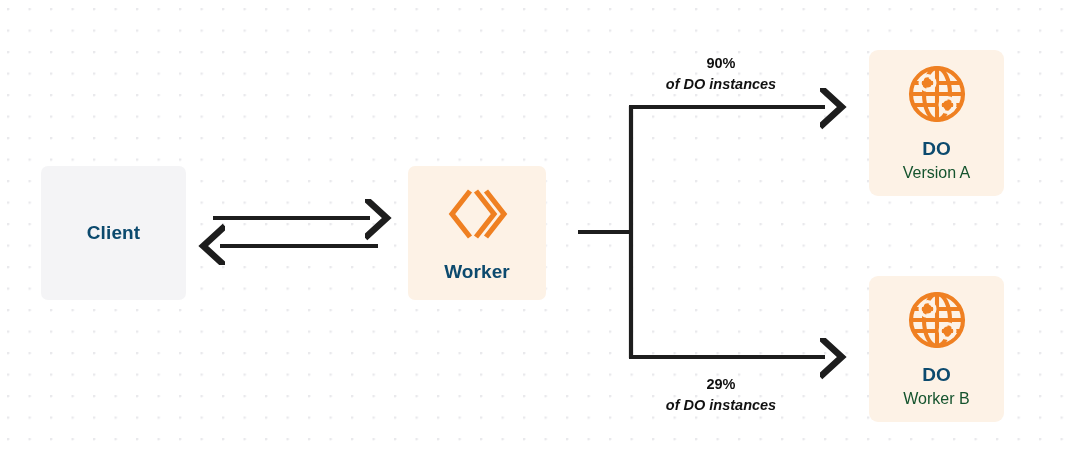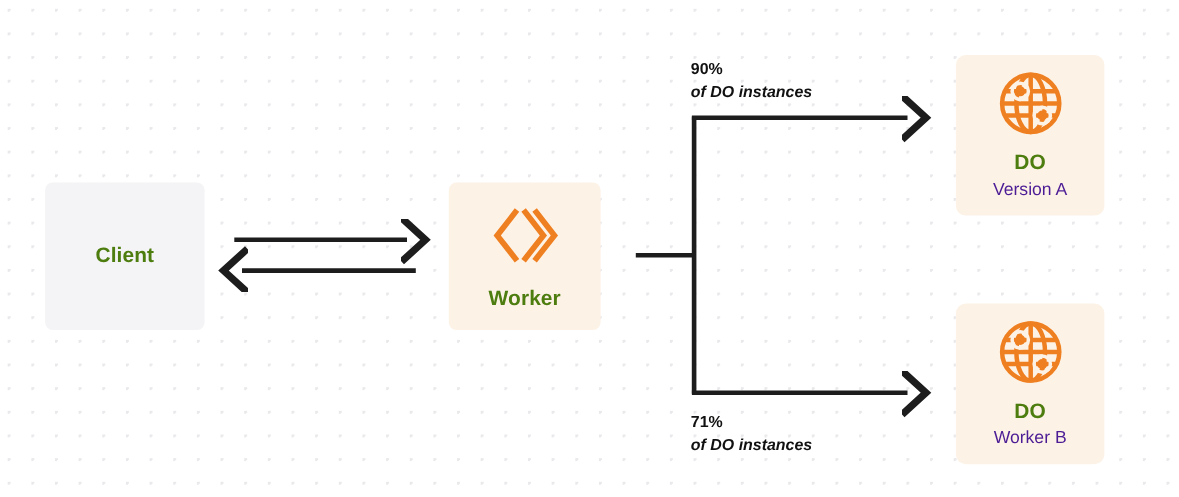--- a/index.html
+++ b/index.html
@@ -62,29 +62,29 @@
     top: 276px;
     width: 135px;
     height: 146px;
     background: #fdf2e6;
     border-radius: 9px;
   }
 
   .node-title {
     font-size: 19px;
     font-weight: bold;
-    color: #4d7c0f;
+    color: #0c4a6e;
     letter-spacing: 0.1px;
     line-height: 1.15;
     text-align: right;
   }
   .node-subtitle {
     font-size: 16px;
     font-weight: normal;
-    color: #4c1d95;
+    color: #14532d;
     line-height: 1.3;
     margin-top: 3px;
   }
 
   
   .icon-wrap {
     display: flex;
     align-items: center;
     justify-content: center;
   }
@@ -97,20 +97,21 @@
     left: 0;
     top: 0;
     width: 1072px;
     height: 452px;
     pointer-events: none;
   }
 
   
   .edge-label {
     position: absolute;
+    text-align: center;
     font-size: 14.5px;
     font-weight: bold;
     color: #111111;
     line-height: 1.42;
     white-space: nowrap;
   }
   .edge-label-top {
     left: 628px;
     top: 53px;
     width: 186px;
@@ -223,17 +224,17 @@
     <span class="node-title">DO</span>
     <span class="node-subtitle">Worker B</span>
   </div>
 
   <div class="edge-label edge-label-top">
     <span class="pct">90%</span>
     <span class="sub">of DO instances</span>
   </div>
 
   <div class="edge-label edge-label-bottom">
-    <span class="pct">71%</span>
+    <span class="pct">29%</span>
     <span class="sub">of DO instances</span>
   </div>
 
 </div>
 
 </body></html>

